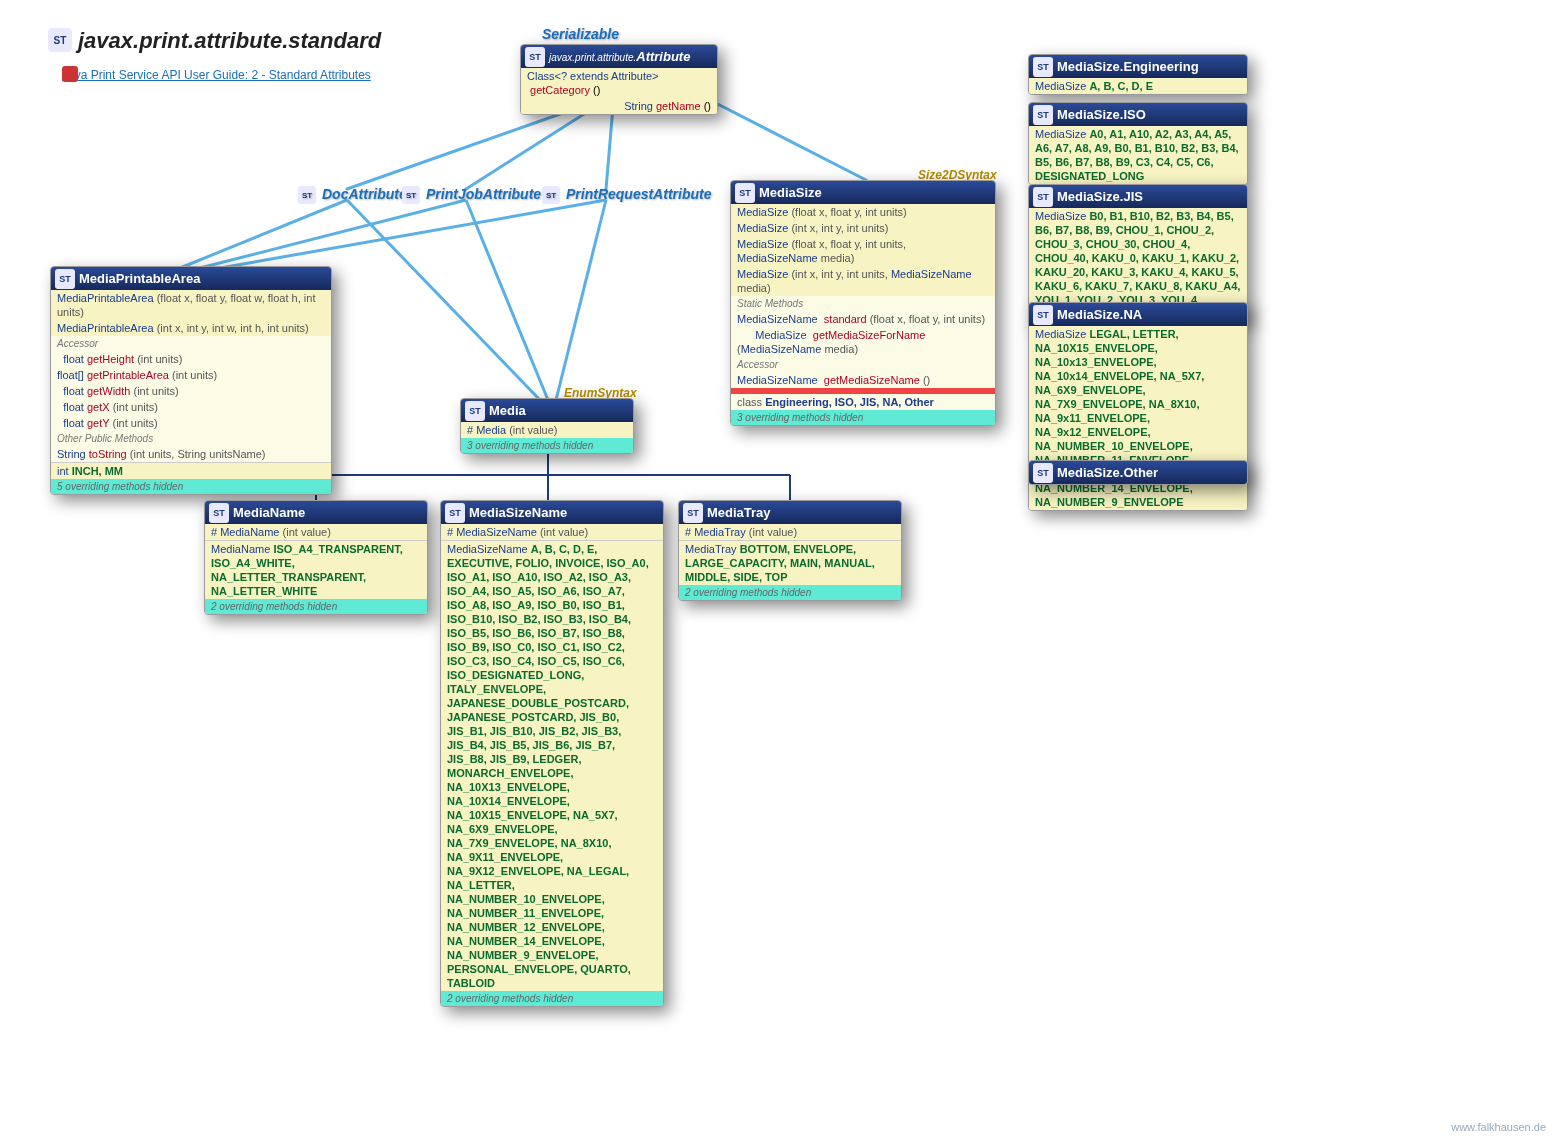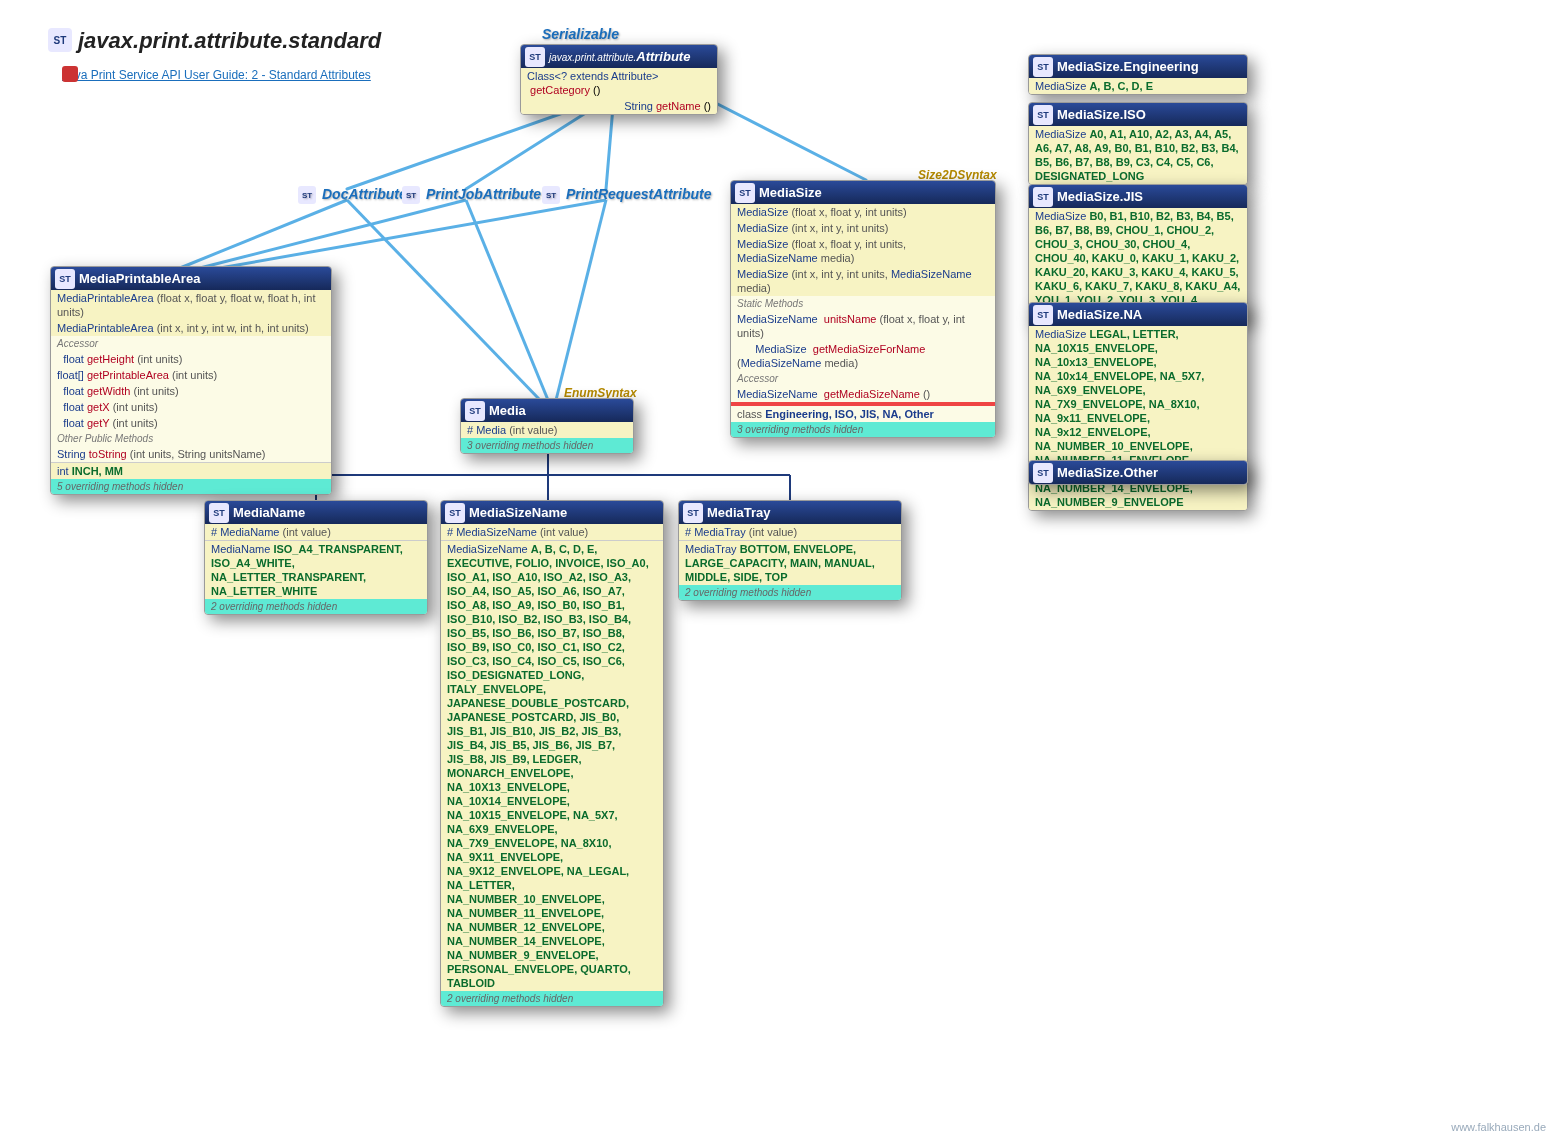--- a/index.html
+++ b/index.html
@@ -190,25 +190,25 @@
   <div class="hidden-row">5 overriding methods hidden</div>
 </div>
 
 <div class="box" style="top:180px;left:730px;width:264px;">
   <div class="box-header"><span class="hdr-icon"></span><span>MediaSize</span></div>
   <div class="row row-yellow"><span class="type">MediaSize</span> <span class="param">(float x, float y, int units)</span></div>
   <div class="row row-yellow"><span class="type">MediaSize</span> <span class="param">(int x, int y, int units)</span></div>
   <div class="row row-yellow"><span class="type">MediaSize</span> <span class="param">(float x, float y, int units, </span><span class="type">MediaSizeName</span><span class="param"> media)</span></div>
   <div class="row row-yellow"><span class="type">MediaSize</span> <span class="param">(int x, int y, int units, </span><span class="type">MediaSizeName</span><span class="param"> media)</span></div>
   <div class="section">Static Methods</div>
-  <div class="row"><span class="type">MediaSizeName</span>&nbsp;&nbsp;<span class="method">unitsName</span> <span class="param">(float x, float y, int units)</span></div>
+  <div class="row"><span class="type">MediaSizeName</span>&nbsp;&nbsp;<span class="method">standard</span> <span class="param">(float x, float y, int units)</span></div>
   <div class="row">&nbsp;&nbsp;&nbsp;&nbsp;&nbsp;&nbsp;<span class="type">MediaSize</span>&nbsp;&nbsp;<span class="method">getMediaSizeForName</span> <span class="param">(</span><span class="type">MediaSizeName</span><span class="param"> media)</span></div>
   <div class="section">Accessor</div>
   <div class="row"><span class="type">MediaSizeName</span>&nbsp;&nbsp;<span class="method">getMediaSizeName</span> <span class="param">()</span></div>
-  <div class="row" style="border-top:4px solid #ef4444;"><span class="param">class </span><span class="type" style="font-weight:bold;">Engineering, ISO, JIS, NA, Other</span></div>
+  <div class="row" style="border-top:6px solid #ef4444;"><span class="param">class </span><span class="type" style="font-weight:bold;">Engineering, ISO, JIS, NA, Other</span></div>
   <div class="hidden-row">3 overriding methods hidden</div>
 </div>
 
 <div class="box" style="top:398px;left:460px;width:172px;">
   <div class="box-header"><span class="hdr-icon"></span><span style="">Media</span></div>
   <div class="row row-yellow"><span class="type"># Media</span> <span class="param">(int value)</span></div>
   <div class="hidden-row">3 overriding methods hidden</div>
 </div>
 
 <div class="box" style="top:500px;left:204px;width:222px;">

